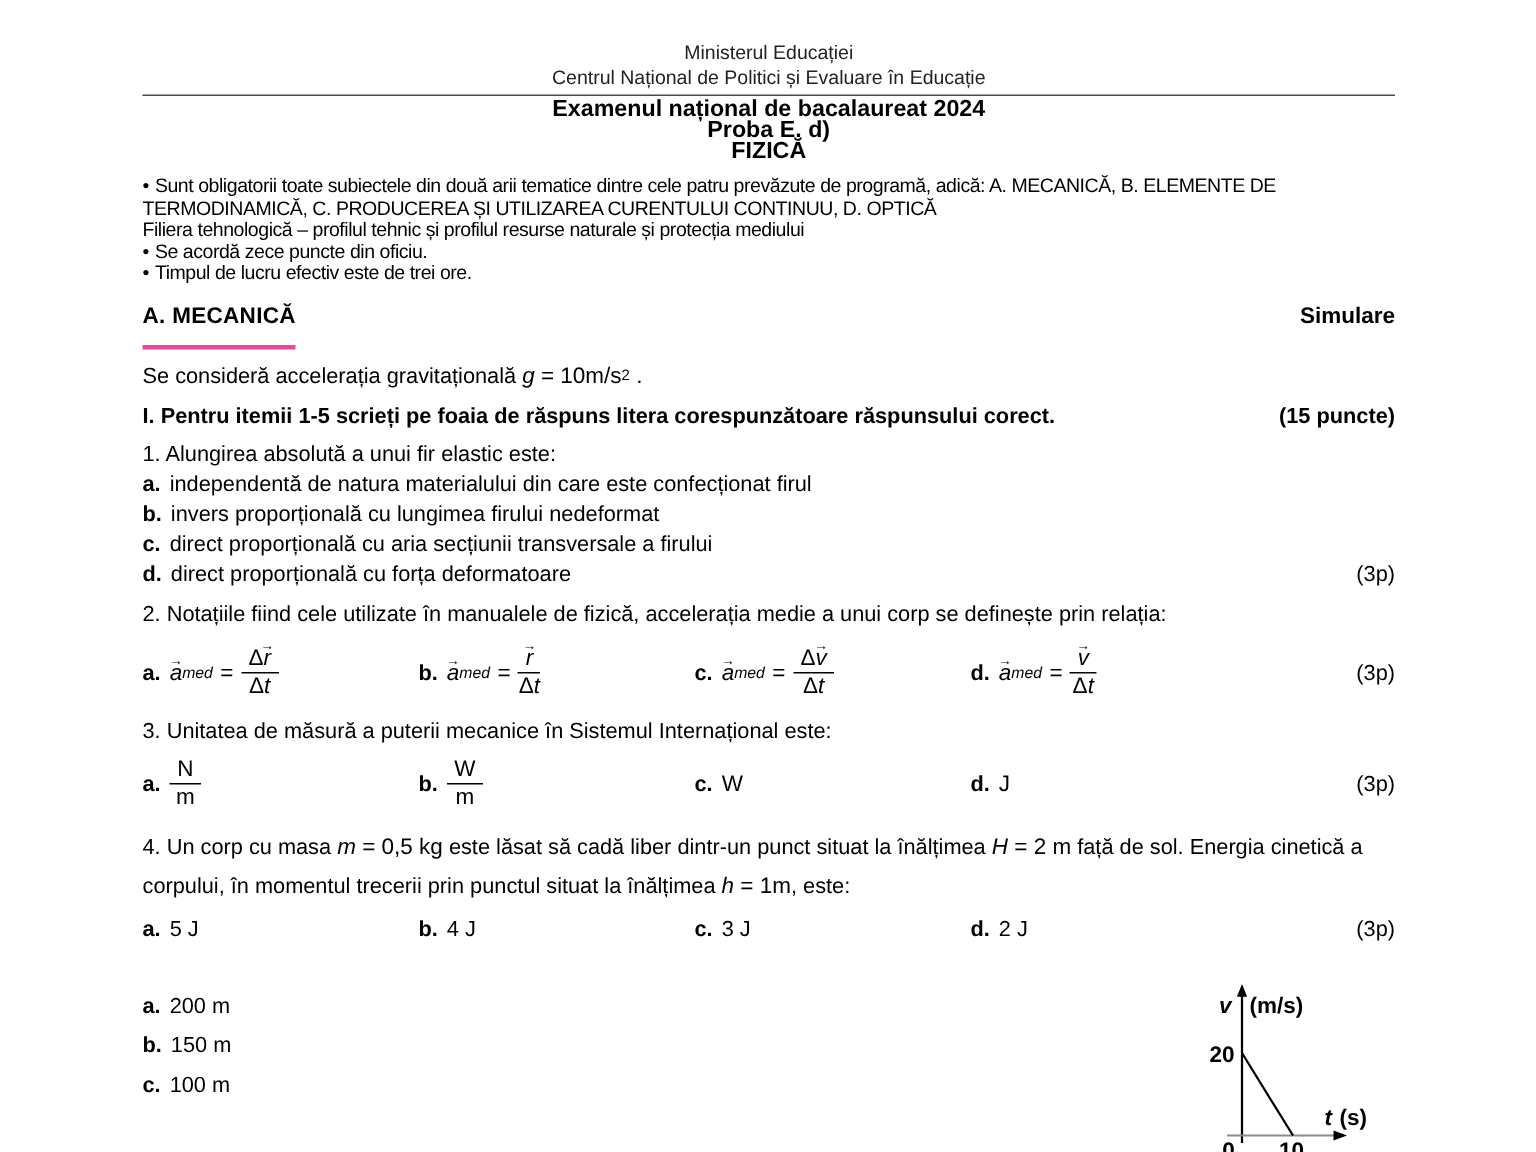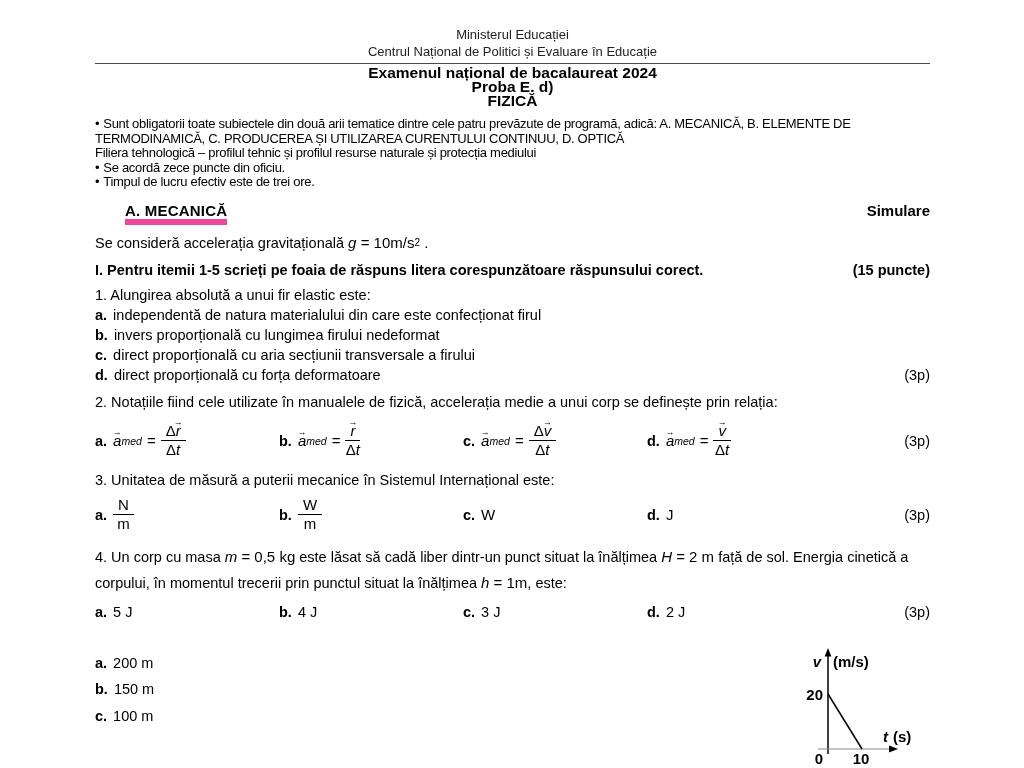--- a/index.html
+++ b/index.html
@@ -18,21 +18,21 @@
   .rule { border: none; border-top: 1.6px solid #4a4a4a; margin: 3px 0 2px 0; }
   .titles { text-align: center; font-weight: bold; font-size: 15.5px; line-height: 14px; }
   .titles div { margin: 0; }
 
   
   .preamble { margin-top: 9px; font-size: 13px; line-height: 14.6px; letter-spacing: -0.3px; }
   .bullet-marker { margin-right: 4px; }
 
   
   .section-row { display: flex; align-items: baseline; margin-top: 12px; font-weight: bold; font-size: 15px; }
-  .section-title { margin-left: 30px; border-bottom: 6px solid #ec4899; padding-bottom: 0; letter-spacing: .2px; }
+  .section-title { border-bottom: 3px solid #ec4899; padding-bottom: 11px; letter-spacing: .2px; }
   .sim-label { margin-left: auto; }
 
   .gravity-line { margin-top: 9px; }
   .instr-row { display: flex; font-weight: bold; margin-top: 11px; }
   .instr-pts { margin-left: auto; }
 
   .q-stem { margin-top: 7px; line-height: 20px; }
   .opt-line { line-height: 20px; display: flex; }
   .opt-letter { font-weight: bold; margin-right: 6px; white-space: nowrap; }
   .pts { margin-left: auto; white-space: nowrap; }

